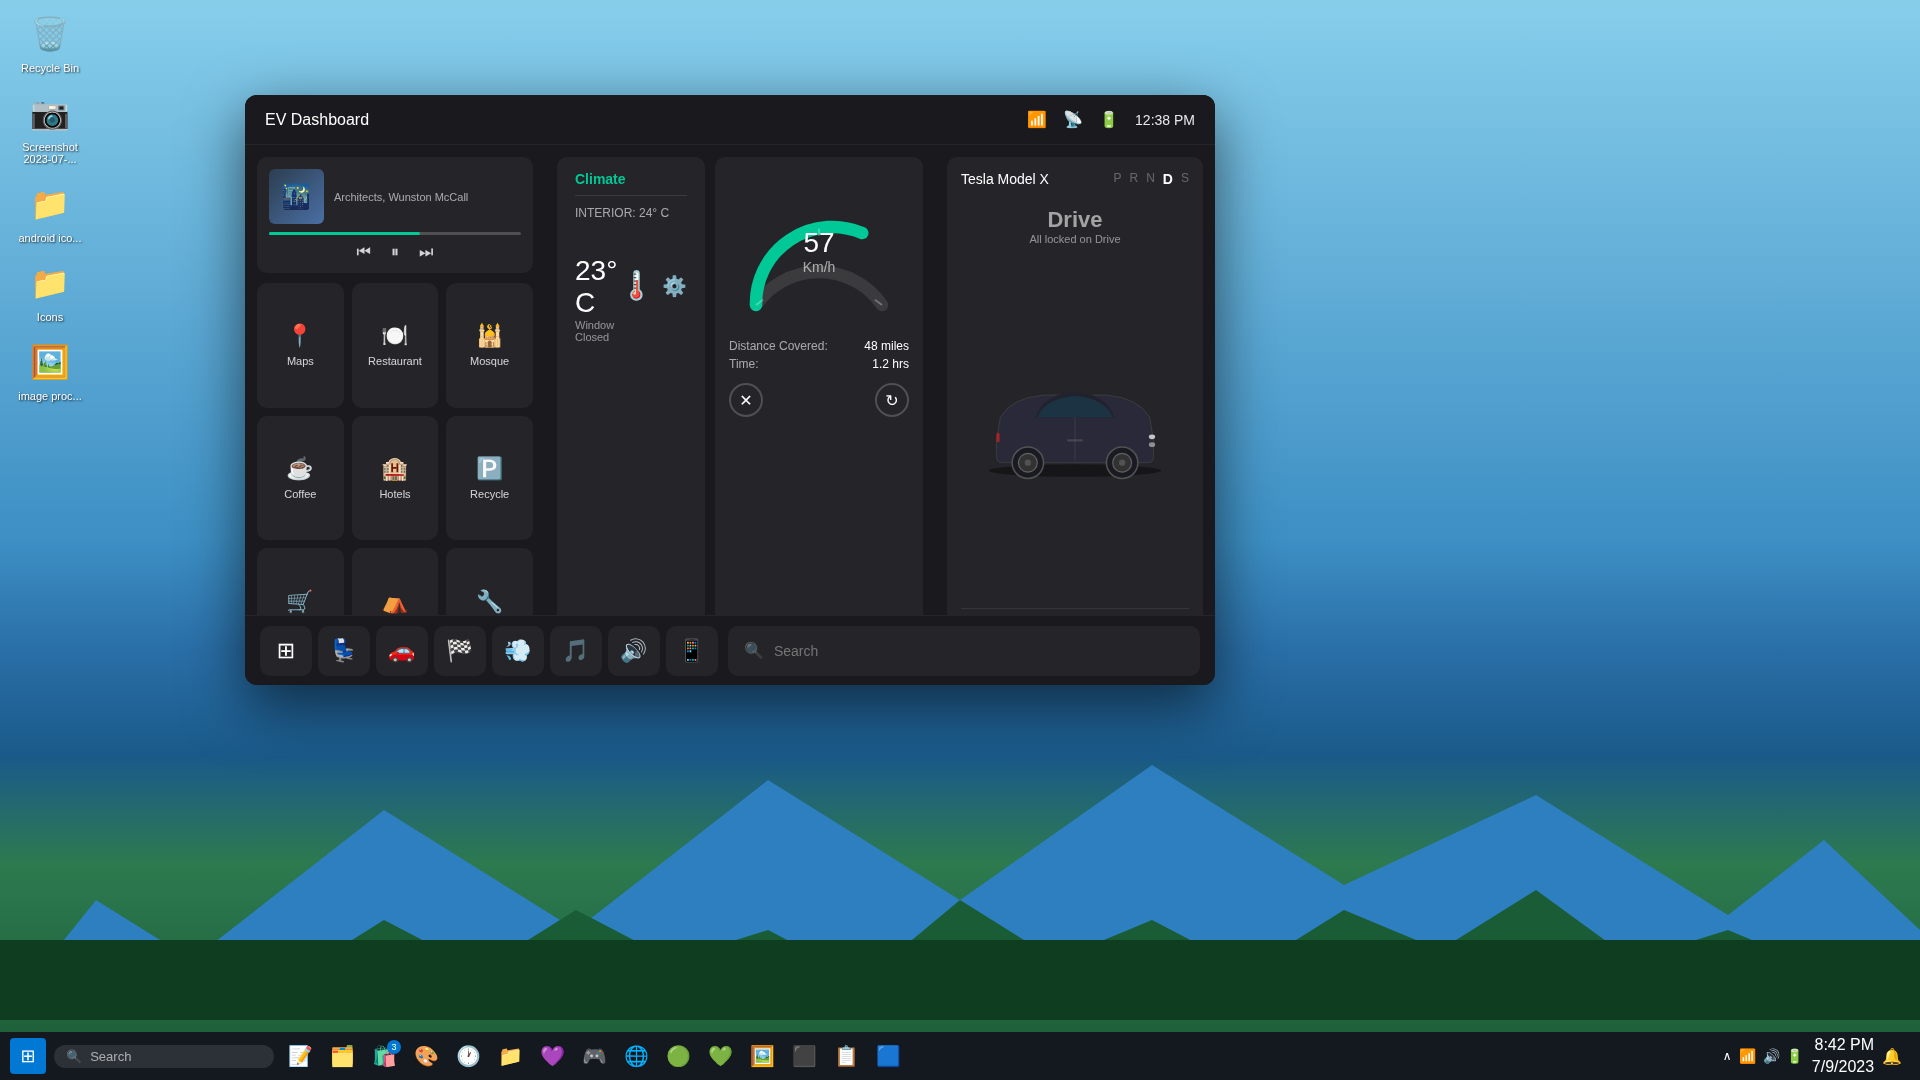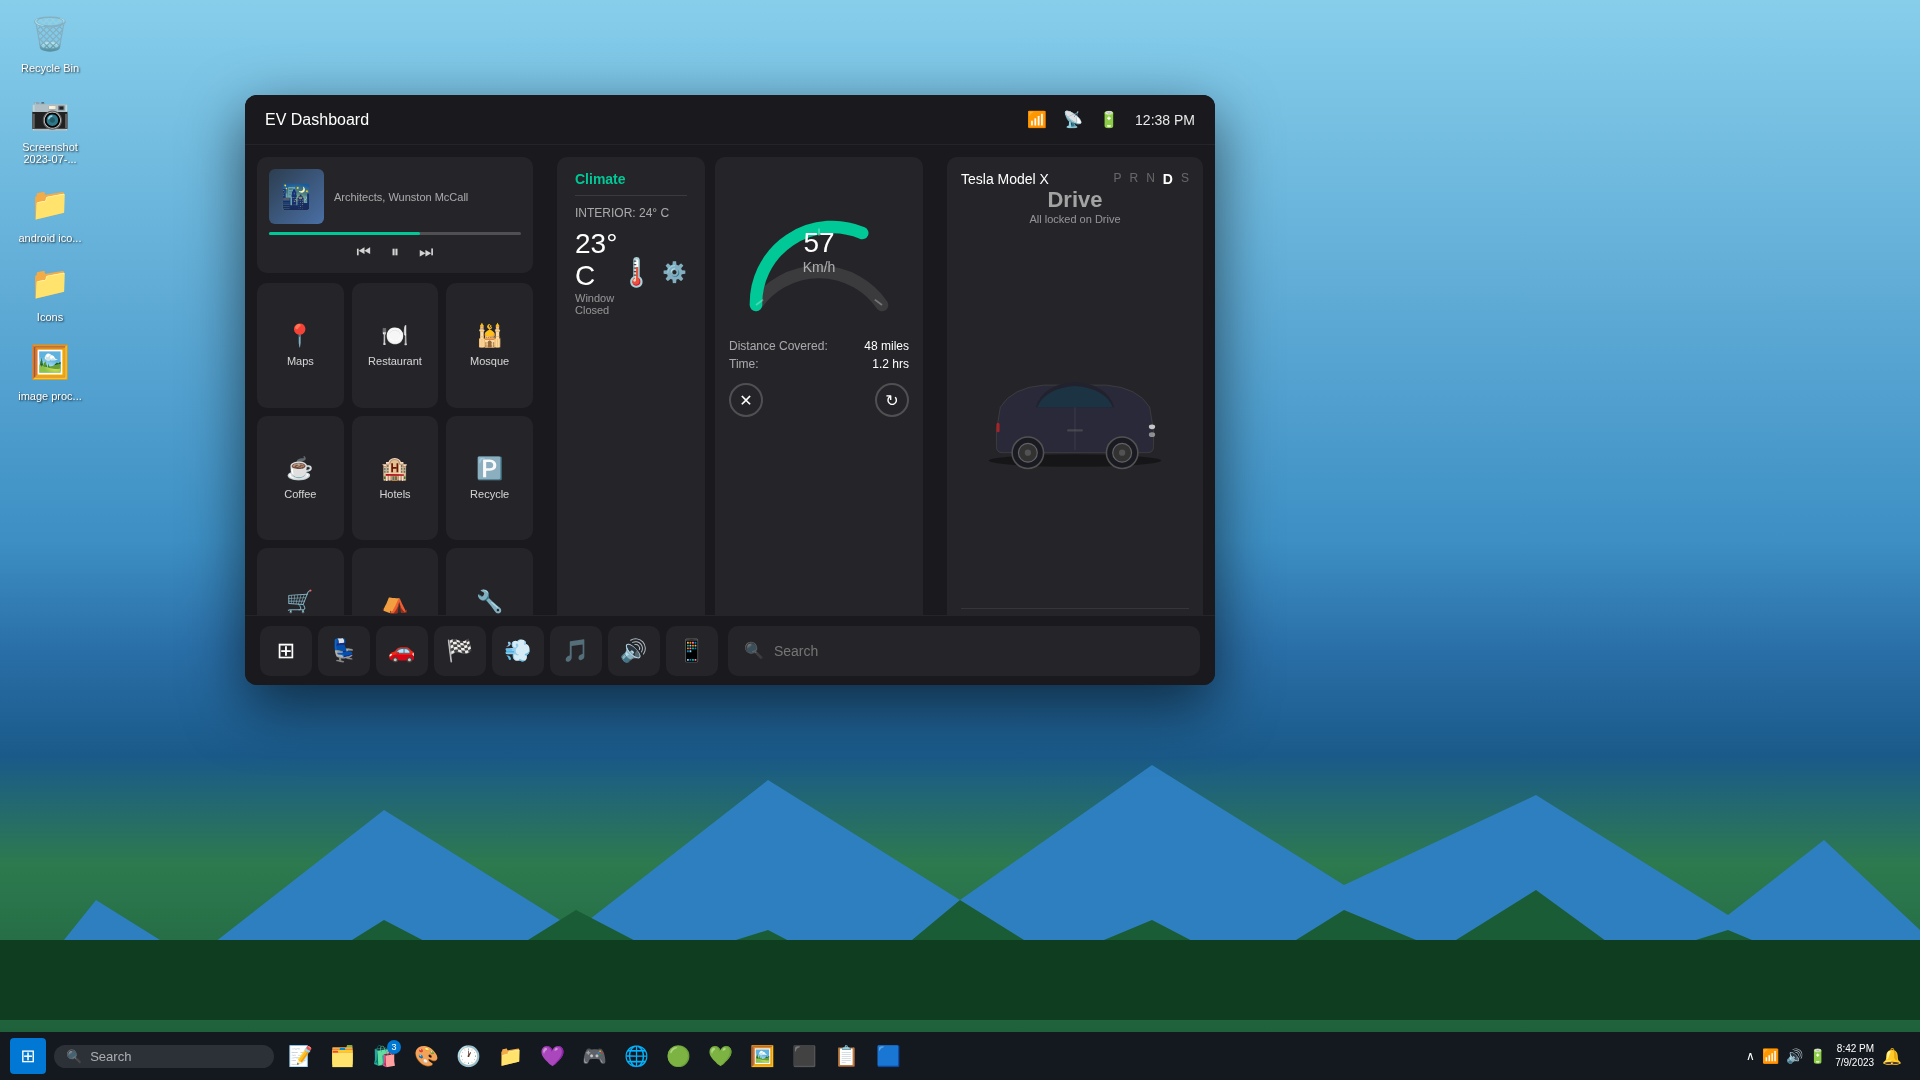--- a/index.html
+++ b/index.html
@@ -161,21 +161,21 @@
     }
     .taskbar-right {
       display: flex;
       align-items: center;
       gap: 8px;
       padding: 0 8px;
     }
     .taskbar-clock {
       text-align: right;
       color: white;
-      font-size: 10px;
+      font-size: 16px;
       line-height: 1.4;
     }
     .taskbar-icons {
       display: flex;
       align-items: center;
       gap: 6px;
       color: white;
       font-size: 14px;
     }
     .taskbar-chevron {
@@ -349,20 +349,21 @@
     }
     .climate-main {
       display: flex;
       align-items: center;
       justify-content: space-between;
     }
     .climate-temp {
       color: white;
       font-size: 28px;
       font-weight: 300;
+      margin-top: 27px;
     }
     .climate-controls {
       display: flex;
       align-items: center;
       gap: 8px;
     }
     .climate-thermometer {
       font-size: 28px;
       color: #00c896;
     }
@@ -470,21 +471,21 @@
       background: #252529;
       border-radius: 10px;
       padding: 14px;
       flex: 1;
       display: flex;
       flex-direction: column;
     }
     .tesla-header {
       display: flex;
       justify-content: space-between;
-      margin-bottom: 0;
+      margin-bottom: 20px;
     }
     .tesla-model {
       color: white;
       font-size: 14px;
       font-weight: 500;
     }
     .gear-indicators {
       display: flex;
       gap: 8px;
       font-size: 12px;

